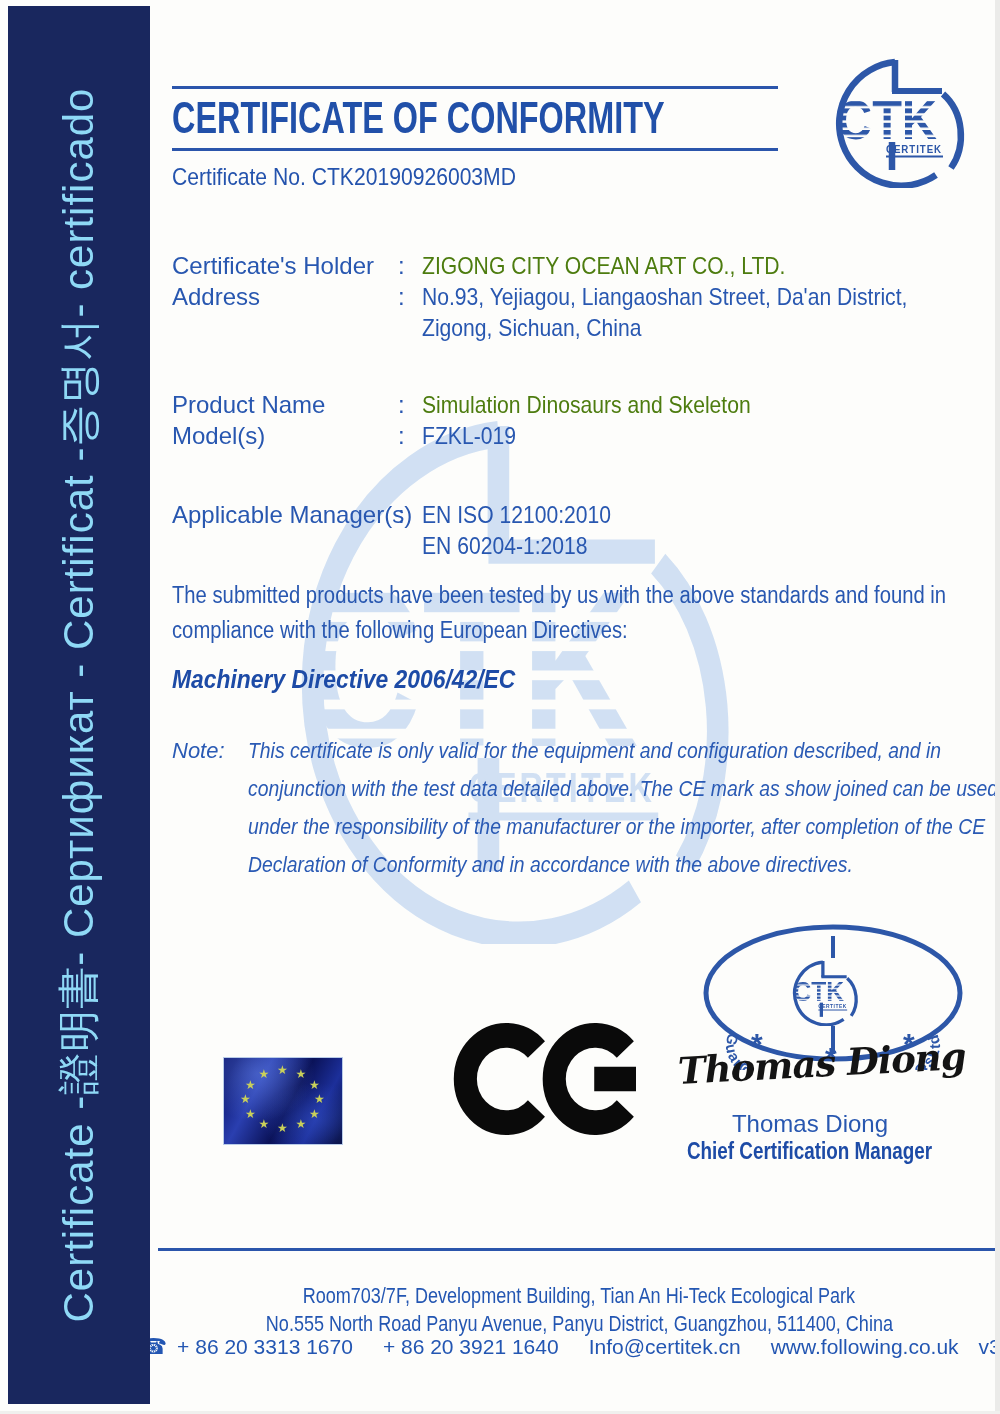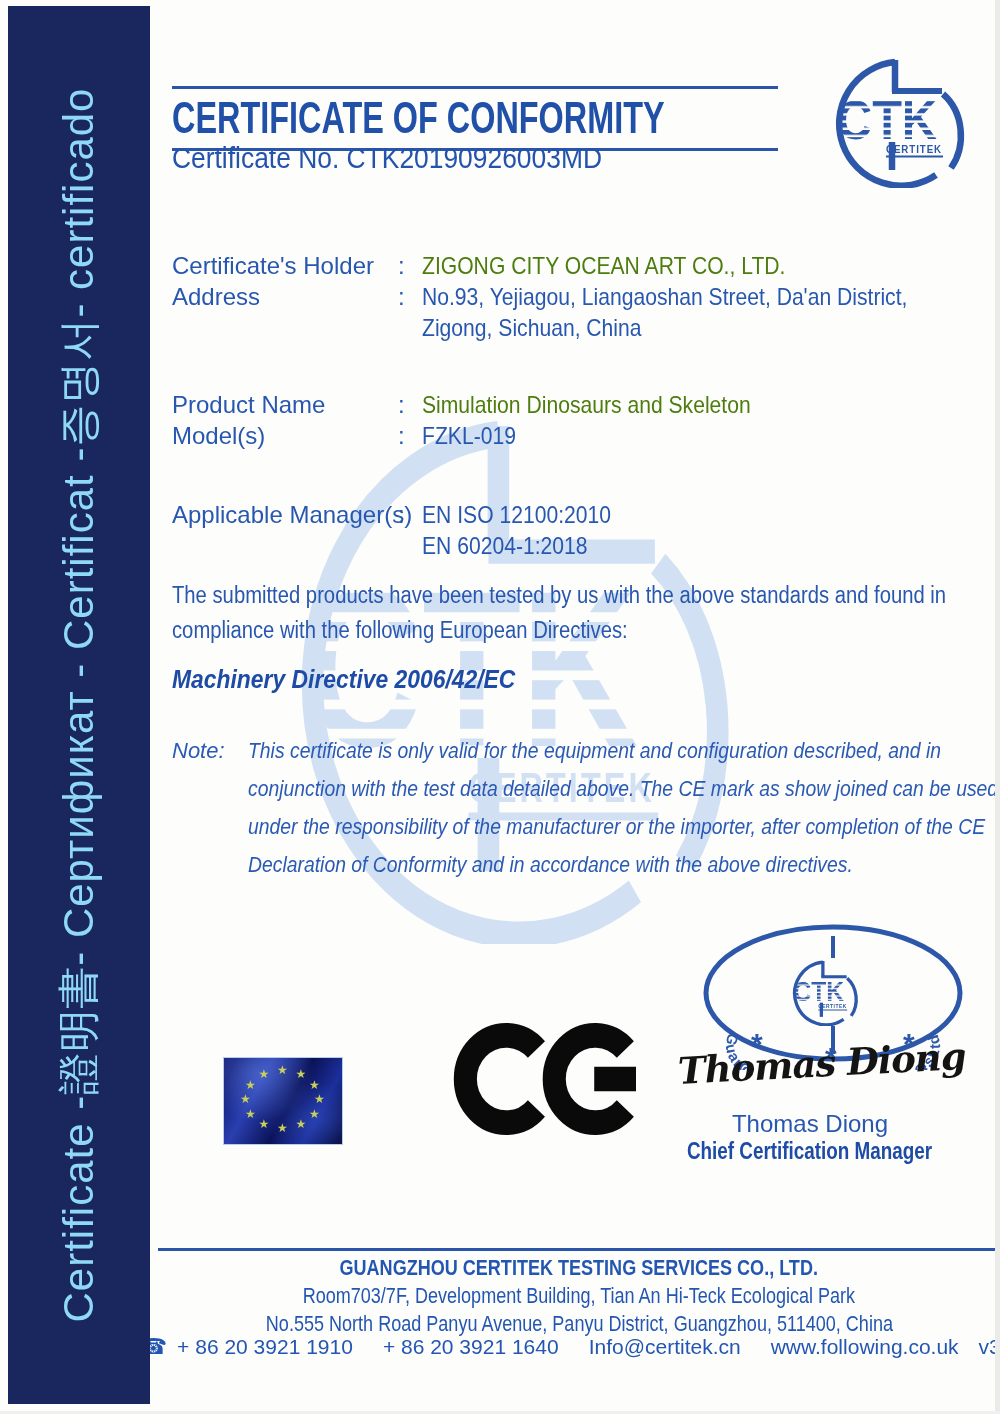--- a/index.html
+++ b/index.html
@@ -16,21 +16,21 @@
 
   
   .watermark{position:absolute;left:282px;top:418px;width:566px;height:526px;z-index:0;opacity:.85;}
 
   .content{position:absolute;inset:0;z-index:2;}
 
   .rule{position:absolute;height:3px;background:#2b55ab;}
   .title{position:absolute;left:172px;top:92px;margin:0;font-size:45px;font-weight:bold;
          color:#2150a9;white-space:nowrap;}
   .title .t{display:inline-block;transform:scaleX(.72);transform-origin:left center;}
-  .certno{position:absolute;left:172px;top:141px;font-size:30px;color:#2453ad;}
+  .certno{position:absolute;left:172px;top:163px;font-size:24px;color:#2453ad;}
 
   .ctk-header{position:absolute;left:830px;top:58px;width:170px;height:130px;}
 
   .lab{position:absolute;left:172px;font-size:24px;color:#2857b0;}
   .colon{position:absolute;left:398px;font-size:24px;color:#2857b0;}
   .val{position:absolute;left:422px;font-size:24px;color:#2857b0;}
   .bold{font-weight:normal;color:#4d7c0f;}
 
   .body-line{position:absolute;left:172px;font-size:23px;color:#2857b0;}
   .directive{position:absolute;left:172px;top:664px;font-size:26px;font-weight:bold;font-style:italic;color:#1d4ba6;}
@@ -205,27 +205,26 @@
           <text x="7" y="81" font-size="56" font-weight="bold" textLength="100" lengthAdjust="spacingAndGlyphs" fill="url(#pStamp)" font-family="Liberation Sans, sans-serif">CTK</text>
           <text x="56" y="95" font-size="10.5" font-weight="bold" letter-spacing="1" textLength="56" lengthAdjust="spacingAndGlyphs" fill="#2d57a8" font-family="Liberation Sans, sans-serif">CERTITEK</text>
           <path d="M56 98.5 L113 98.5" stroke="#2d57a8" stroke-width="2"></path>
         </svg></div>
 
     <div class="sig-script">Thomas Diong</div>
     <div class="sig-name">Thomas Diong</div>
     <div class="sig-title"><span class="sxc">Chief Certification Manager</span></div>
 
     <div class="rule footer-rule"></div>
-    <div class="f-line f-company" style="top:1255px"><span class="sxc">GUANGZHOU CERTITEK TESTING SERVICES CO., LTD.</span></div>
     <div class="f-line" style="top:1283px"><span class="sxc">Room703/7F, Development Building, Tian An Hi-Teck Ecological Park</span></div>
     <div class="f-line" style="top:1311px"><span class="sxc">No.555 North Road Panyu Avenue, Panyu District, Guangzhou, 511400, China</span></div>
 
     <div class="contact">
       <span class="icon-char">☎</span>
-      <span>+ 86 20 3921 1910</span>
+      <span>+ 86 20 3313 1670</span>
       <span class="gap"></span>
       <svg width="21" height="18" viewBox="0 0 21 18">
         <rect x="5.5" y="1.5" width="10" height="5" fill="none" stroke="#8fb3de" stroke-width="1.6"></rect>
         <rect x="1.5" y="6.5" width="18" height="7" fill="#8fb3de" stroke="#8fb3de" stroke-width="1"></rect>
         <rect x="5.5" y="10.5" width="10" height="6" fill="#ffffff" stroke="#8fb3de" stroke-width="1.6"></rect>
       </svg>
       <span>+ 86 20 3921 1640</span>
       <span class="gap"></span>
       <svg width="22" height="16" viewBox="0 0 22 16">
         <rect x="1" y="1" width="20" height="14" fill="none" stroke="#2356b2" stroke-width="1.7"></rect>

